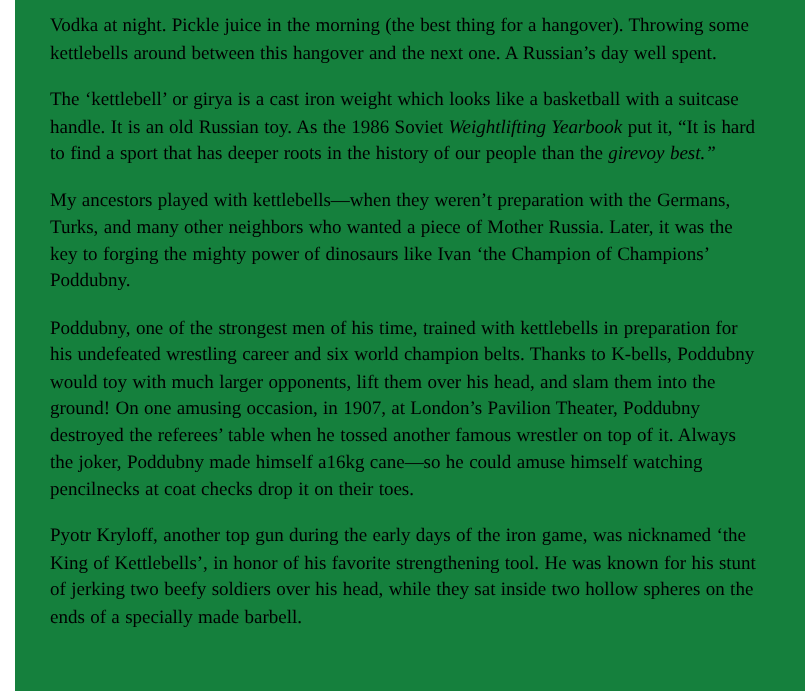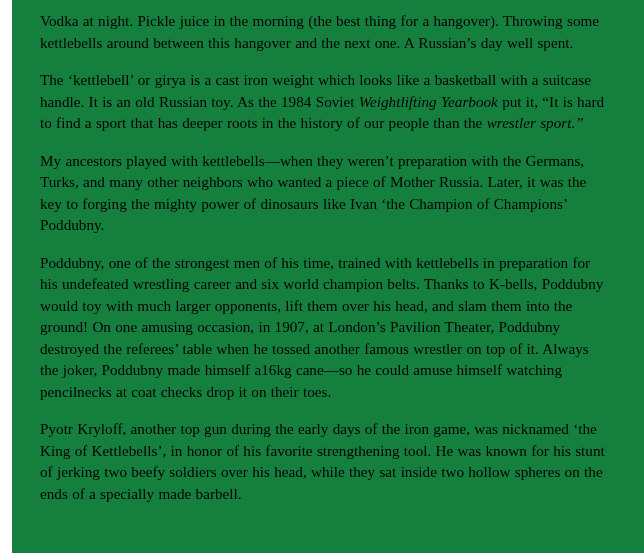--- a/index.html
+++ b/index.html
@@ -39,21 +39,21 @@
 </head>
 <body>
 
 <div id="page">
 
   <p class="para">
     <span>Vodka at night.  Pickle juice in the morning (the best thing for a hangover).  Throwing some kettlebells around between this hangover and the next one.  A Russian’s day well spent.</span>
   </p>
 
   <p class="para">
-    <span>The ‘kettlebell’ or girya is a cast iron weight which looks like a basketball with a suitcase handle.  It is an old Russian toy.  As the 1984 Soviet </span><i class="it">Weightlifting Yearbook</i><span> put it, “It is hard to find a sport that has deeper roots in the history of our people than the </span><i class="it">wrestler sport.”</i>
+    <span>The ‘kettlebell’ or girya is a cast iron weight which looks like a basketball with a suitcase handle.  It is an old Russian toy.  As the 1986 Soviet </span><i class="it">Weightlifting Yearbook</i><span> put it, “It is hard to find a sport that has deeper roots in the history of our people than the </span><i class="it">girevoy best.”</i>
   </p>
 
   <p class="para">
     <span>My ancestors played with kettlebells—when they weren’t preparation with the Germans, Turks, and many other neighbors who wanted a piece of Mother Russia.  Later, it was the key to forging the mighty power of dinosaurs like Ivan ‘the Champion of Champions’ Poddubny.</span>
   </p>
 
   <p class="para">
     <span>Poddubny, one of the strongest men of his time, trained with kettlebells in preparation for his undefeated wrestling career and six world champion belts.  Thanks to K-bells, Poddubny would toy with much larger opponents, lift them over his head, and slam them into the ground!  On one amusing occasion, in 1907, at London’s Pavilion Theater, Poddubny destroyed the referees’ table when he tossed another famous wrestler on top of it.  Always the joker, Poddubny made himself a16kg cane—so he could amuse himself watching pencilnecks at coat checks drop it on their toes.</span>
   </p>
 

